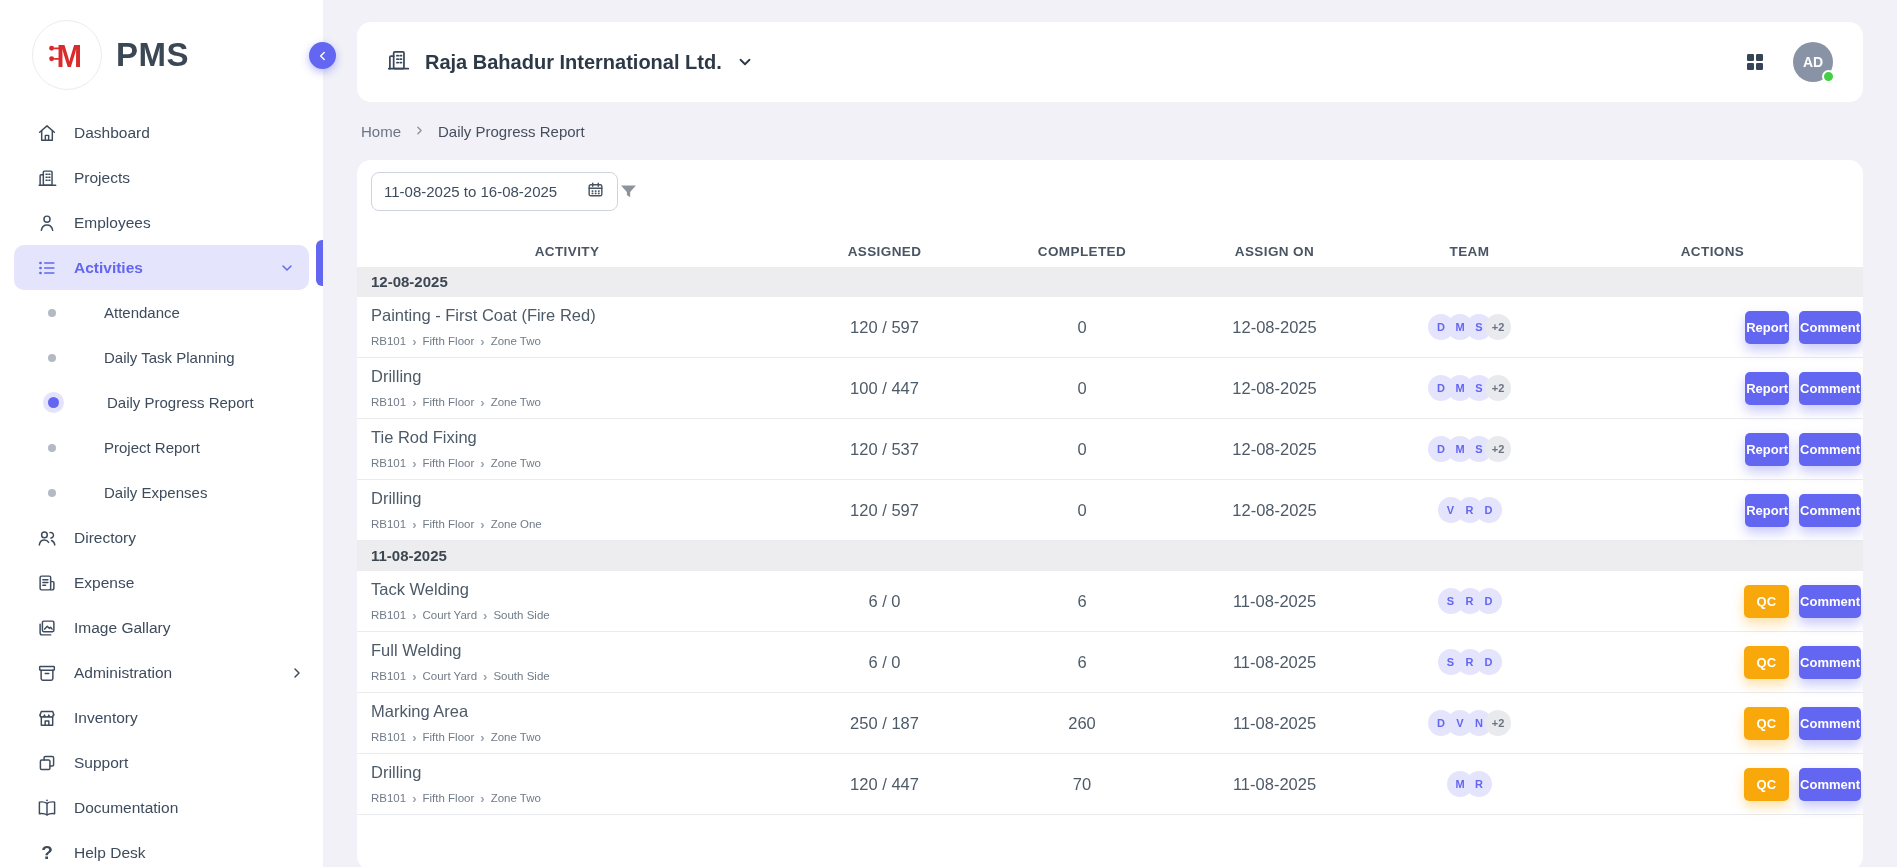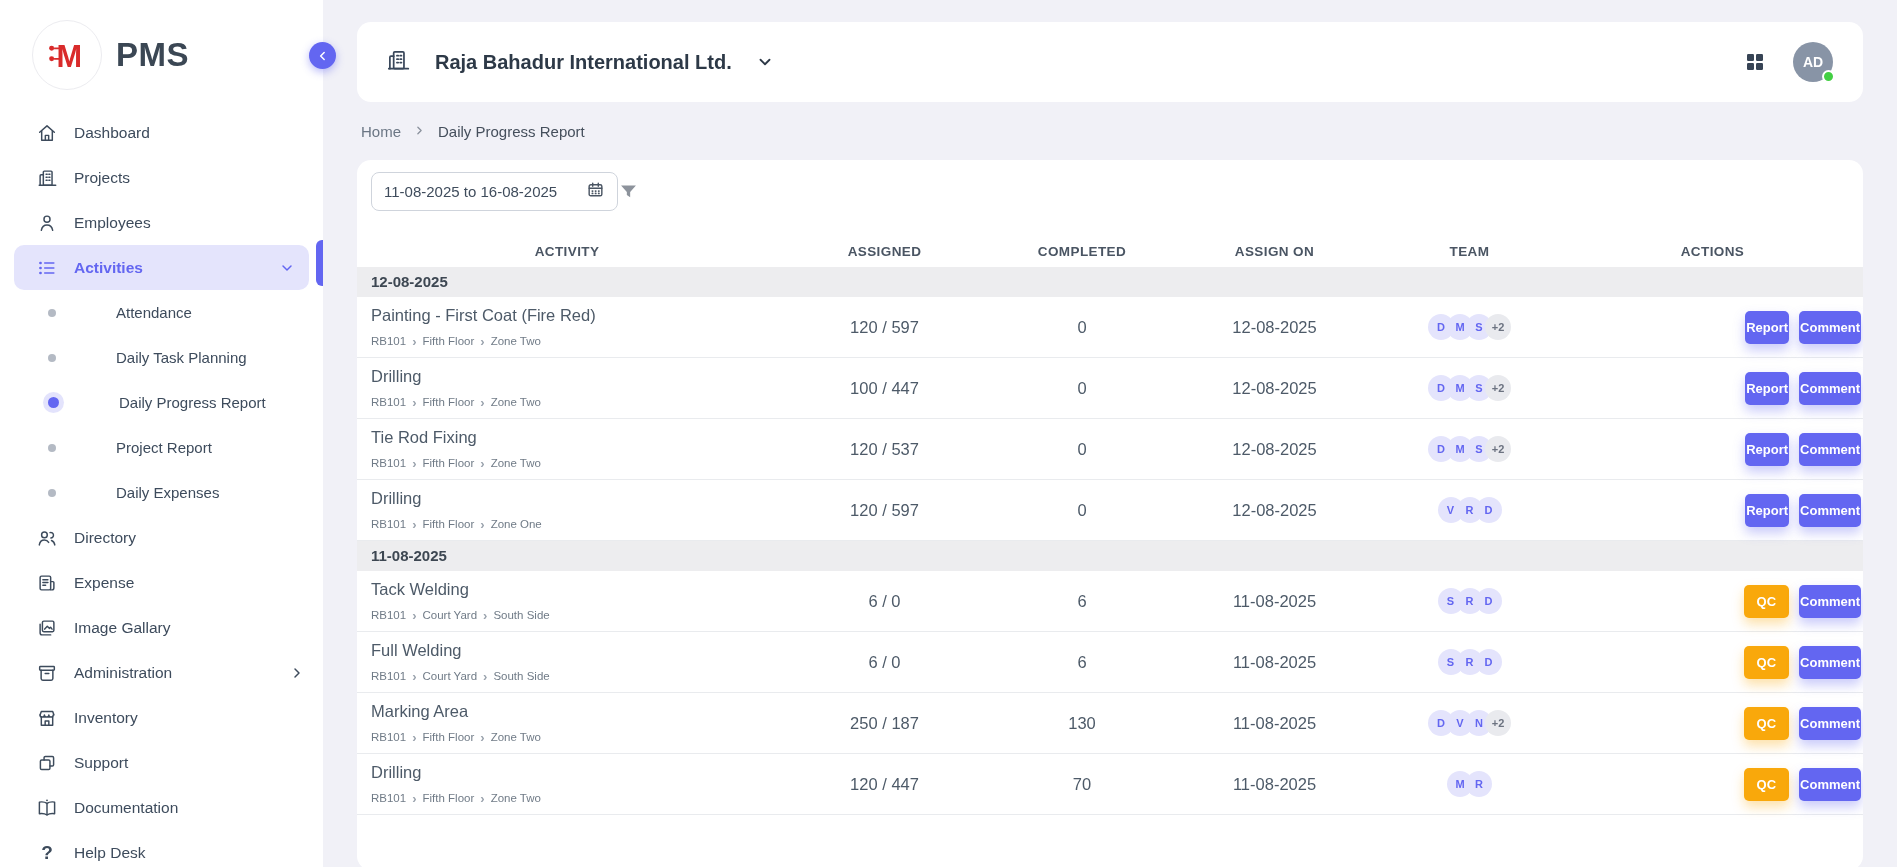--- a/index.html
+++ b/index.html
@@ -25,26 +25,26 @@
   .s-icon svg{ width:22px; height:22px; fill:none; stroke:currentColor; stroke-width:1.6; stroke-linecap:round; stroke-linejoin:round; }
   .qmark{ font-size:19px; font-weight:600; }
   .side-item .s-chev{ margin-left:auto; display:flex; }
   .side-item .s-chev svg{ width:16px; height:16px; fill:none; stroke:currentColor; stroke-width:2.2; stroke-linecap:round; stroke-linejoin:round; }
   .side-item.active{ background:var(--accent-soft,#e4e4fc); border-radius:10px; margin:0 14px; padding:0 14px 0 22px; color:var(--accent,#6366f1); font-weight:600; }
   .side-item.active .s-icon{ color:var(--accent,#6366f1); }
   .active-edge{ position:absolute; right:0; top:240px; width:7px; height:46px; background:var(--accent,#6366f1); border-radius:6px 0 0 6px; }
   .sub-item{ display:flex; align-items:center; gap:28px; height:45px; padding-left:48px; font-size:15px; color:#3d4b5c; cursor:pointer; }
   .sub-item .dot{ width:8px; height:8px; border-radius:50%; background:#b4bac4; flex-shrink:0; }
   .sub-item.active .dot{ width:11px; height:11px; background:var(--accent,#6366f1); box-shadow:0 0 0 5px rgba(99,102,241,.18); }
-  .sub-item .s-label{ margin-left:32px; }
+  .sub-item .s-label{ margin-left:20px; }
 
   
   .main{ flex:1; padding:22px 34px 0 34px; }
   .header-card{ height:80px; background:#fff; border-radius:14px; display:flex; align-items:center; justify-content:space-between; padding:0 30px 0 28px; }
-  .company{ display:flex; align-items:center; gap:24px; cursor:pointer; }
+  .company{ display:flex; align-items:center; gap:14px; cursor:pointer; }
   .company .c-icon svg{ width:26px; height:26px; fill:none; stroke:#39475a; stroke-width:1.6; stroke-linecap:round; stroke-linejoin:round; }
   .company-name{ font-size:20px; font-weight:700; color:#2d3947; }
   .company .c-chev svg{ width:18px; height:18px; fill:none; stroke:#2d3947; stroke-width:2.4; stroke-linecap:round; stroke-linejoin:round; margin-top:3px; }
   .header-right{ display:flex; align-items:center; gap:26px; }
   .grid-icon{ cursor:pointer; display:flex; }
   .grid-icon svg{ width:24px; height:24px; }
   .avatar{ position:relative; width:40px; height:40px; border-radius:50%; background:var(--avatar-bg,#8894a6); color:#fff; font-size:14px; font-weight:700; display:flex; align-items:center; justify-content:center; cursor:pointer; }
   .online-dot{ position:absolute; right:-2px; bottom:-1px; width:13px; height:13px; border-radius:50%; background:var(--online-green,#43cf43); border:2px solid #fff; }
 
   .breadcrumb{ display:flex; align-items:center; gap:12px; margin:20px 0 0 4px; font-size:15px; }
@@ -478,21 +478,21 @@
             <div class="a-title">Marking Area</div>
             <div class="a-path">
               <span>RB101</span>
               <span class="p-sep">›</span>
               <span>Fifth Floor</span>
               <span class="p-sep">›</span>
               <span>Zone Two</span>
             </div>
           </div>
           <div class="cell-center">250 / 187</div>
-          <div class="cell-center">130</div>
+          <div class="cell-center">260</div>
           <div class="cell-center">11-08-2025</div>
           <div class="team-cell">
             <span class="av">D</span>
             <span class="av">V</span>
             <span class="av">N</span>
             <span class="av more">+2</span>
           </div>
           <div class="actions-cell">
             <button class="btn btn-orange">QC</button>
             <button class="btn btn-purple">Comment</button>

